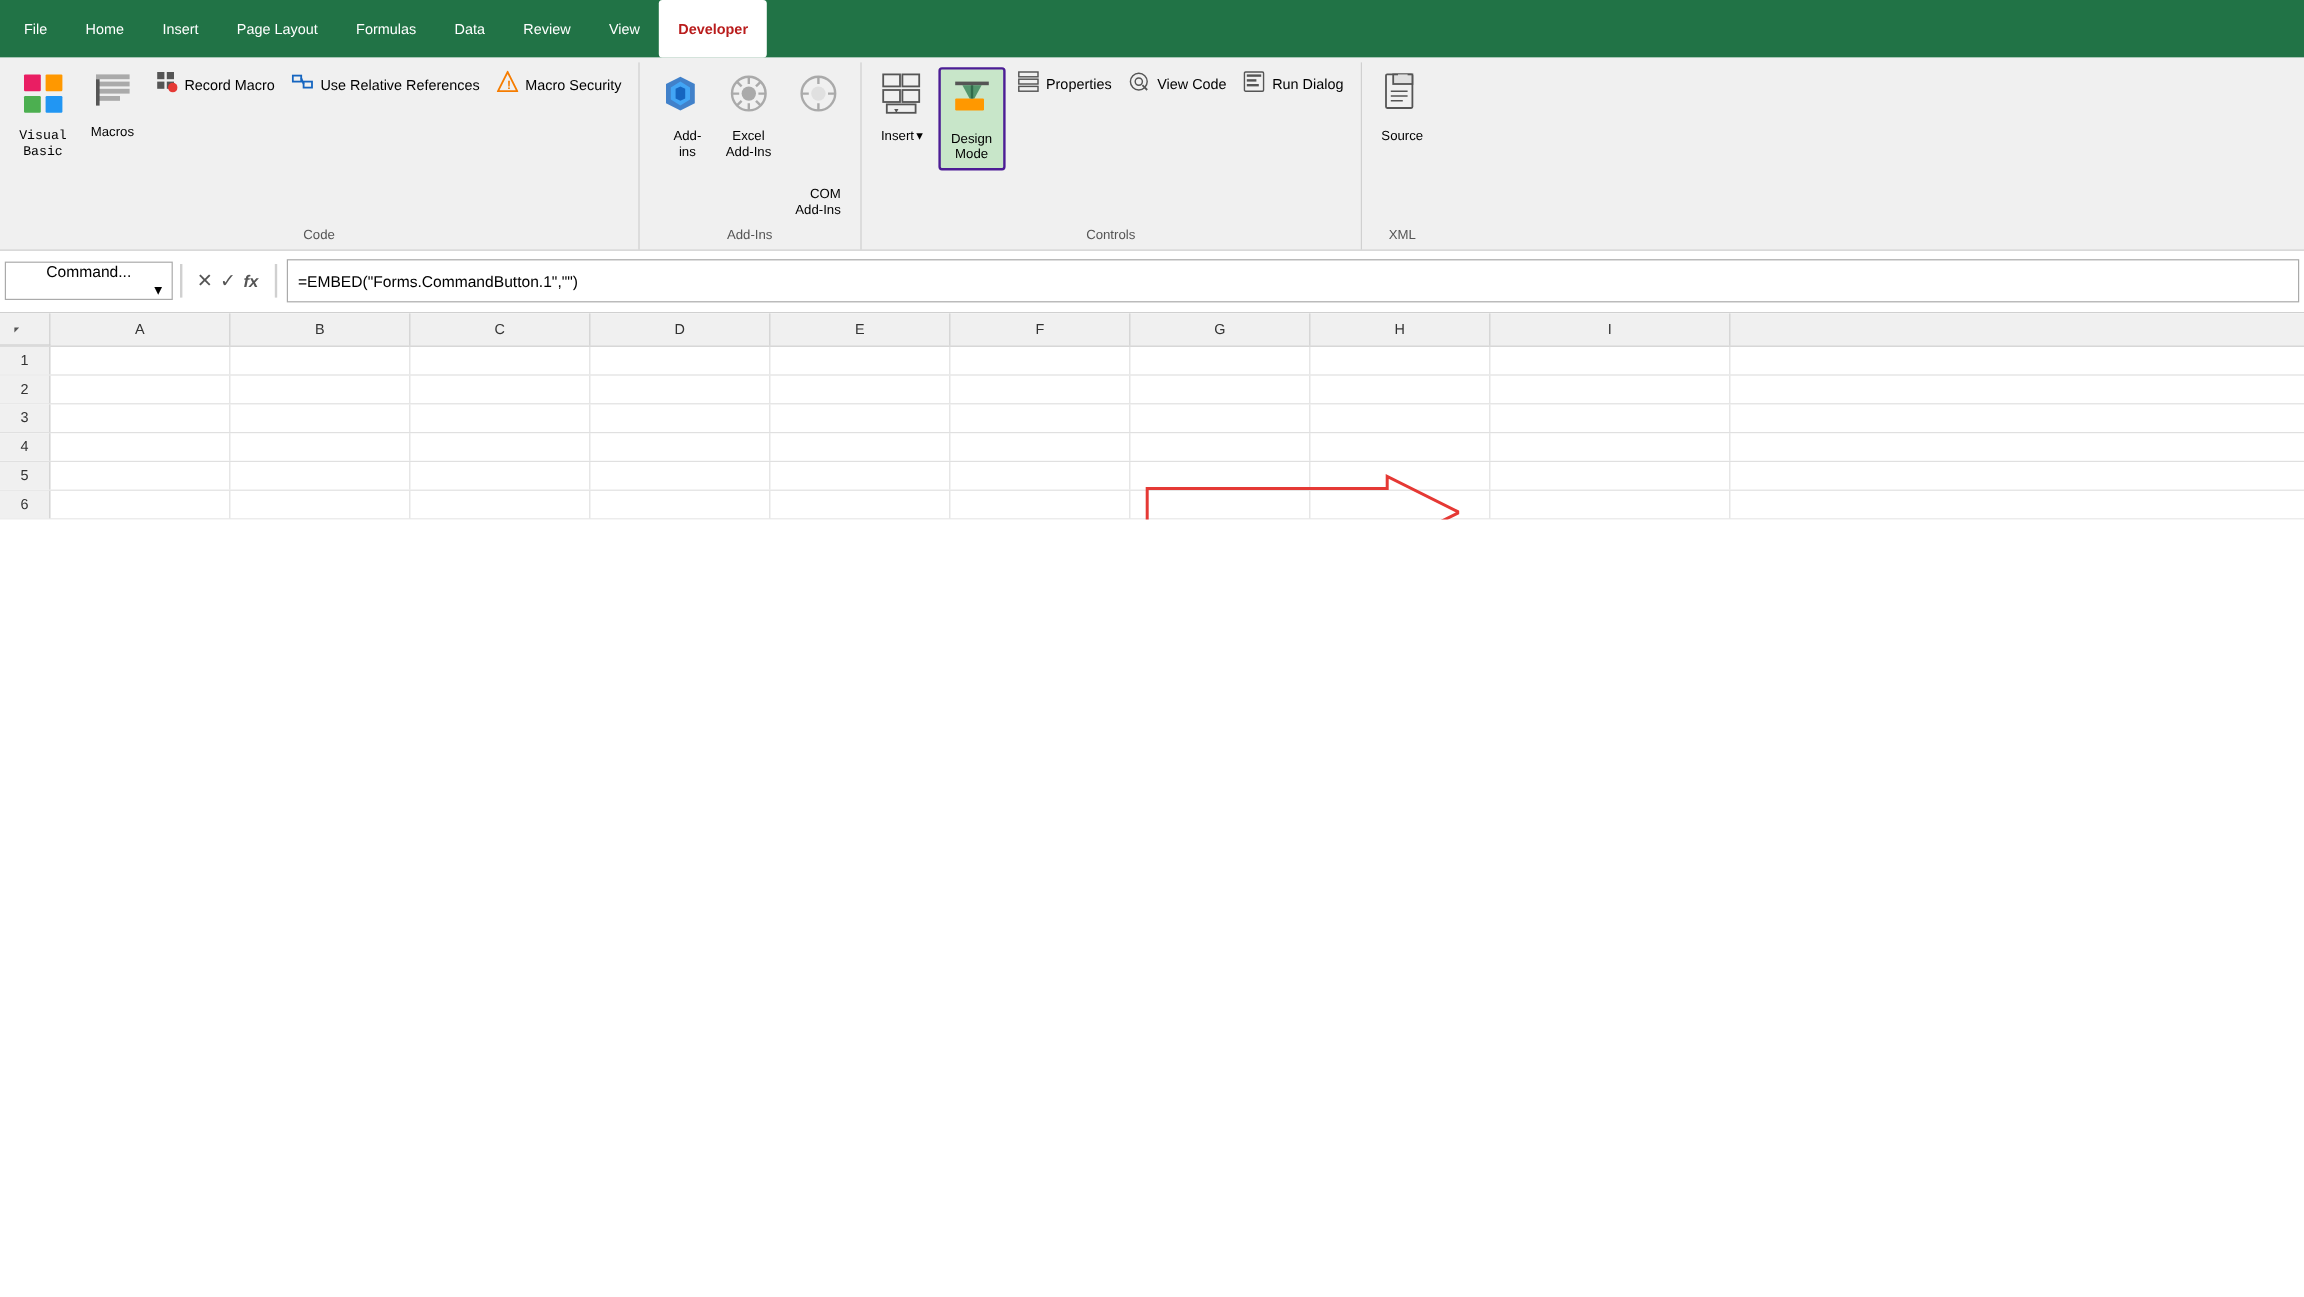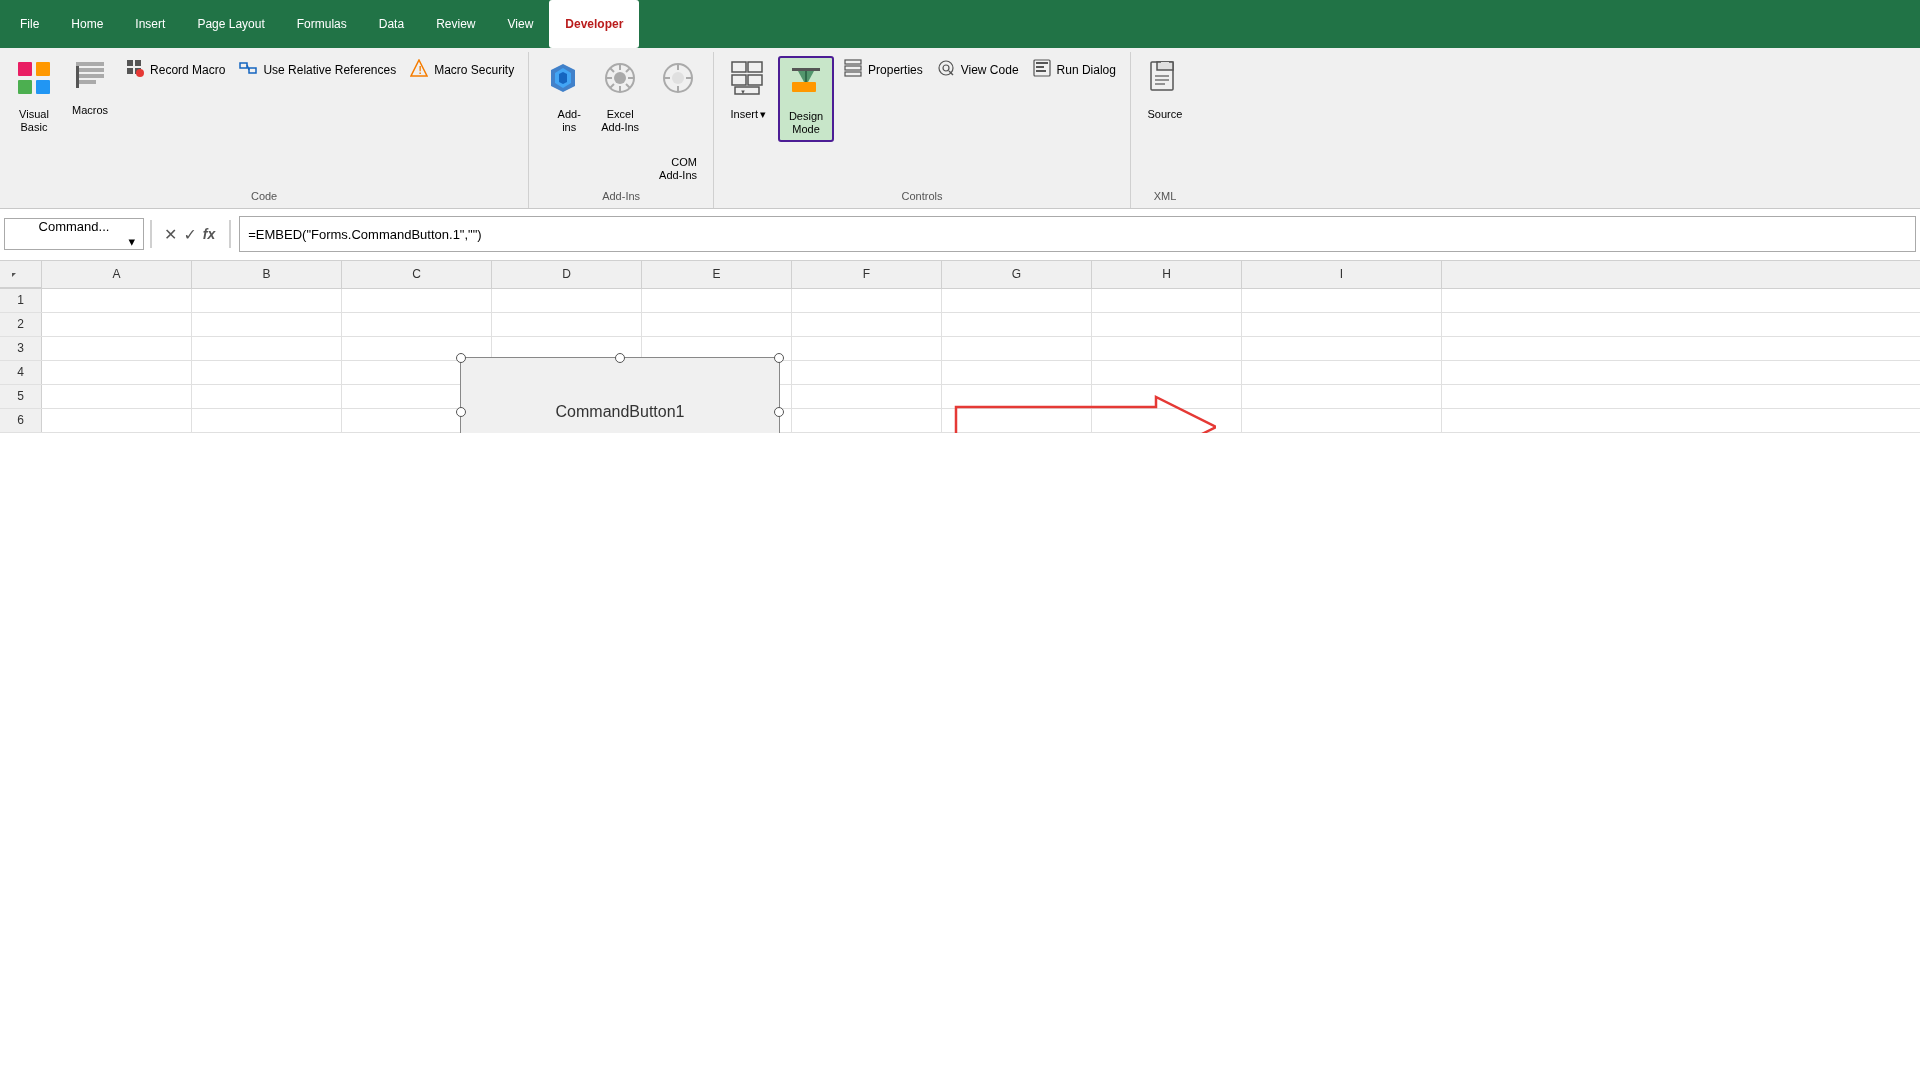--- a/index.html
+++ b/index.html
@@ -279,21 +279,21 @@
 
       <div class="ribbon-btn-large">
         <div class="icon">
           <svg width="36" height="36" viewBox="0 0 36 36">
             <rect x="2" y="2" width="14" height="14" fill="#e91e63" rx="1"></rect>
             <rect x="20" y="2" width="14" height="14" fill="#ff9800" rx="1"></rect>
             <rect x="2" y="20" width="14" height="14" fill="#4caf50" rx="1"></rect>
             <rect x="20" y="20" width="14" height="14" fill="#2196f3" rx="1"></rect>
           </svg>
         </div>
-        <div style="font-size:11px; text-align:center;">Visual<br>Basic</div>
+        <div style="font-size:11px; text-align:center;font-family:Liberation Mono, monospace;">Visual<br>Basic</div>
       </div>
 
       <div class="ribbon-btn-large">
         <div class="icon">
           <svg width="32" height="32" viewBox="0 0 32 32">
             <rect x="2" y="2" width="28" height="4" fill="#aaa"></rect>
             <rect x="2" y="8" width="28" height="4" fill="#aaa"></rect>
             <rect x="2" y="14" width="28" height="4" fill="#aaa"></rect>
             <rect x="2" y="20" width="20" height="4" fill="#aaa"></rect>
             <rect x="2" y="6" width="3" height="22" fill="#555"></rect>
@@ -571,32 +571,20 @@
       <div class="cell col-c"></div>
       <div class="cell col-d"></div>
       <div class="cell col-e"></div>
       <div class="cell col-f"></div>
       <div class="cell col-g"></div>
       <div class="cell col-h"></div>
       <div class="cell col-i"></div>
     </div>
   </div>
 
-  <div class="command-button-container">
-    <div class="command-button">
-
-      <div class="handle tl"></div>
-      <div class="handle tc"></div>
-      <div class="handle tr"></div>
-      <div class="handle ml"></div>
-      <div class="handle mr"></div>
-
-      <span style="font-size:16px;">CommandButton1</span>
-    </div>
-  </div>
 
   <div class="arrow-container">
     <svg width="360" height="80" viewBox="0 0 360 80">
 
       <polygon points="100,20 300,20 300,10 360,40 300,70 300,60 100,60" fill="none" stroke="#e53935" stroke-width="2.5"></polygon>
     </svg>
   </div>
 </div>
 
 </body></html>

